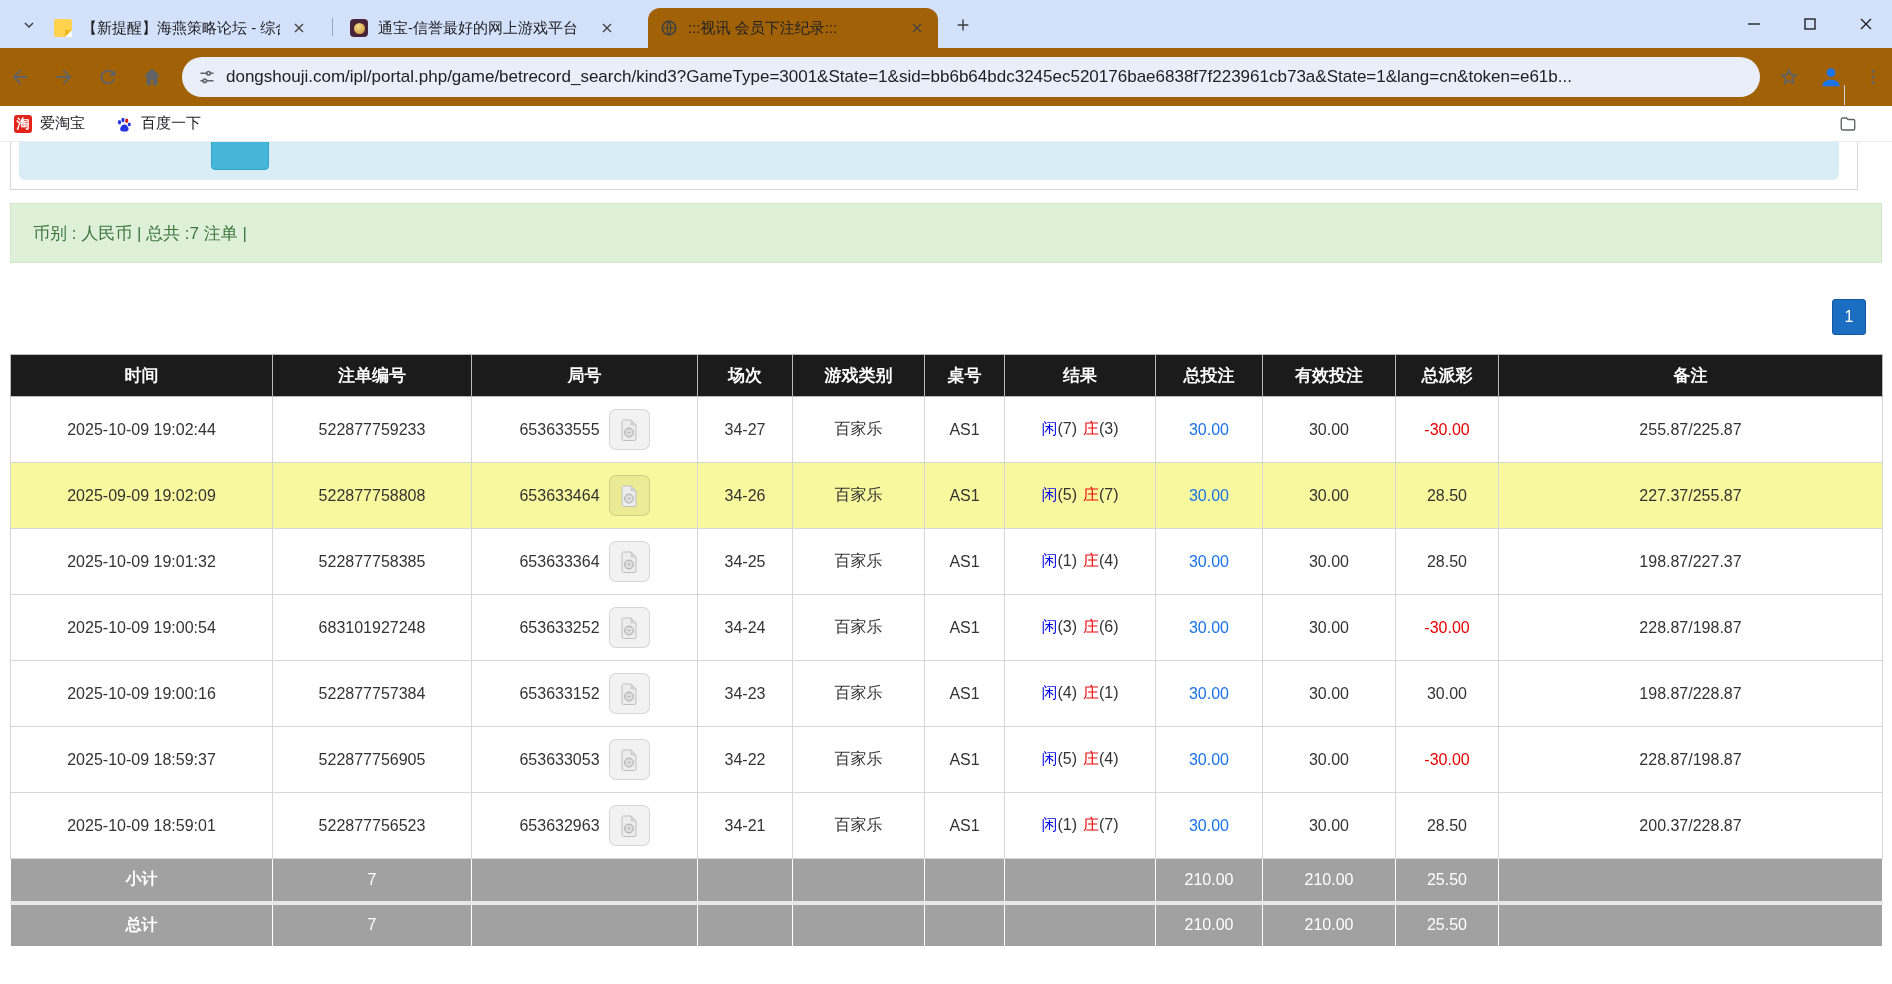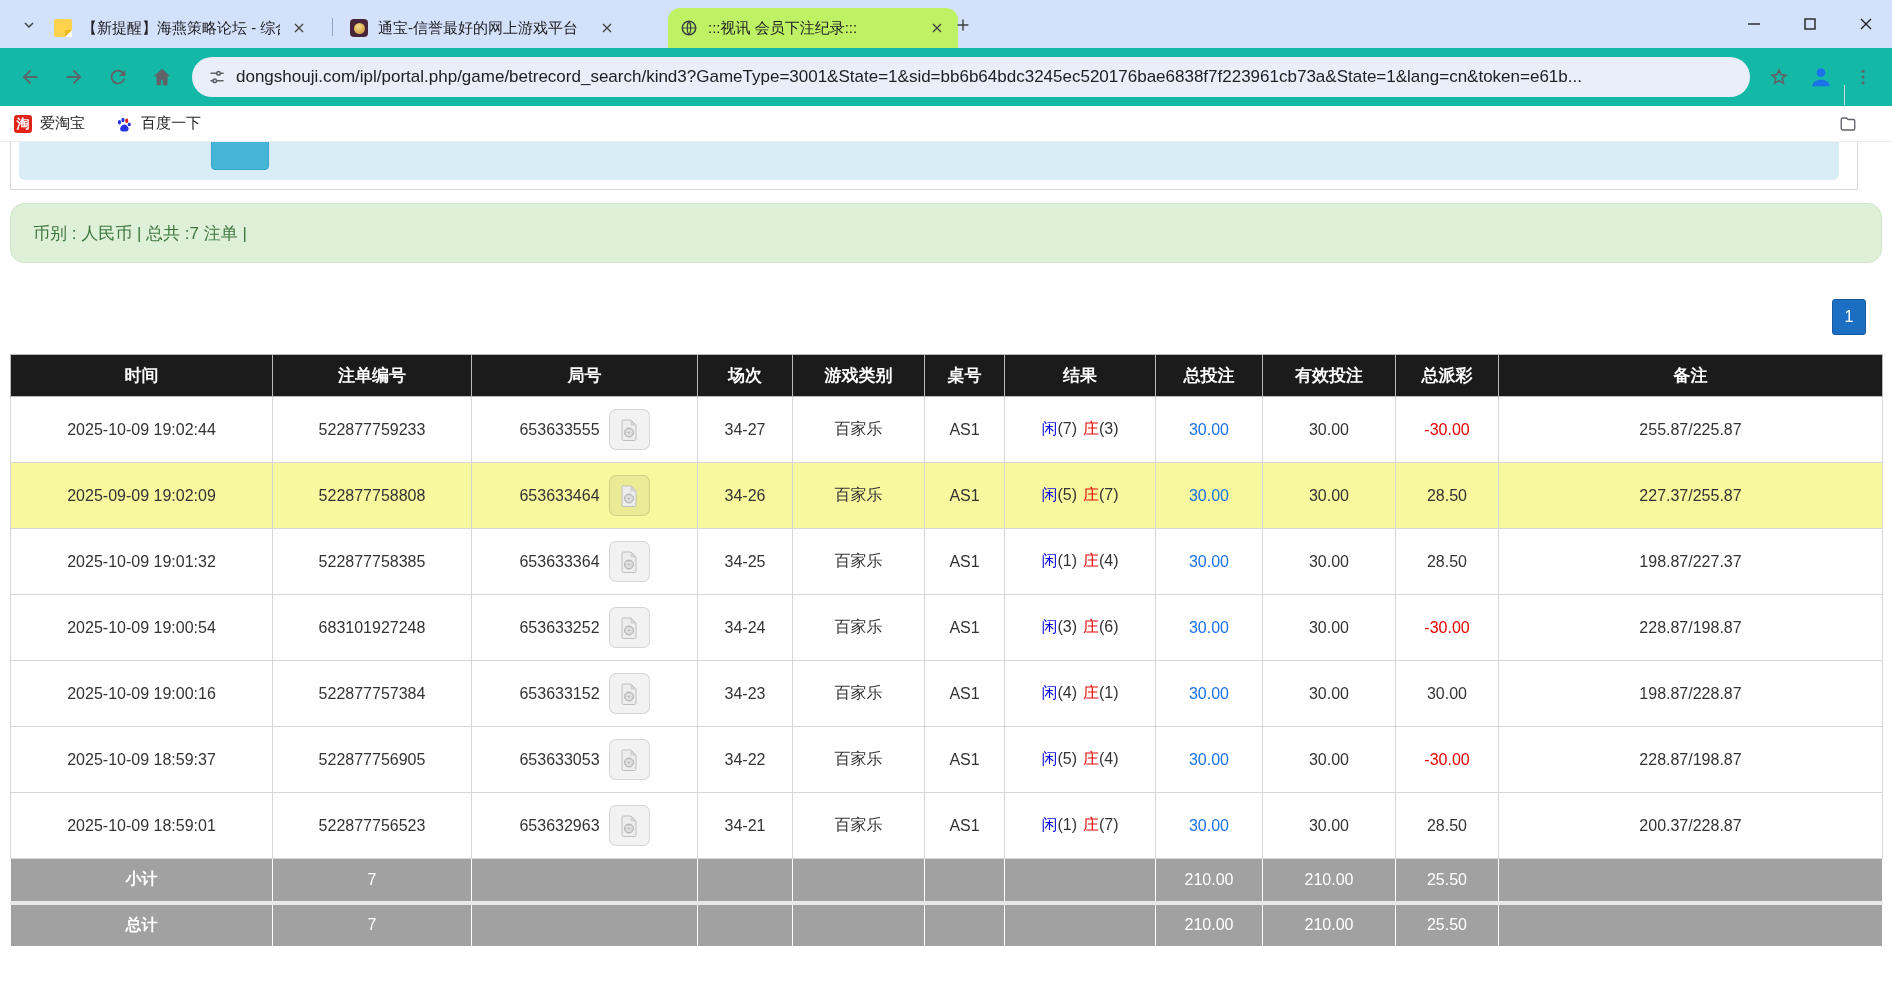--- a/index.html
+++ b/index.html
@@ -6,33 +6,33 @@
   html,body { width:1892px; height:984px; overflow:hidden; }
   body { font-family:"Liberation Sans","DejaVu Sans",sans-serif; background:#fff; }
   .screen { position:relative; width:1892px; height:984px; background:#fff; overflow:hidden; }
 
   
   .tabstrip { position:absolute; top:0; left:0; right:0; height:48px; background:#d4e1fb; }
   .tab-search { position:absolute; left:16px; top:12px; width:26px; height:26px; display:flex; align-items:center; justify-content:center; border-radius:50%; }
   .tab { position:absolute; bottom:0; height:40px; border-radius:12px 12px 0 0; display:flex; align-items:center; gap:10px; padding:0 12px; cursor:default; }
   .t1 { left:42px; width:278px; }
   .t2 { left:338px; width:290px; }
-  .t3 { left:668px; width:290px; background:#bef264; }
+  .t3 { left:648px; width:290px; background:#a16207; }
   .tab-sep { position:absolute; left:332px; bottom:12px; width:1px; height:18px; background:#93a3c0; }
   .tab-title { flex:1; font-size:15px; color:#202124; white-space:nowrap; overflow:hidden; }
   .tab-close { width:18px; height:18px; border-radius:50%; display:flex; align-items:center; justify-content:center; flex:0 0 auto; }
   .newtab { position:absolute; left:950px; bottom:10px; width:26px; height:26px; display:flex; align-items:center; justify-content:center; border-radius:50%; }
   .wincontrols { position:absolute; right:12px; top:0; height:48px; display:flex; align-items:center; gap:28px; }
   .winbtn { width:28px; height:28px; display:flex; align-items:center; justify-content:center; }
   .note-ico { width:18px; height:18px; background:#ffd34d; border-radius:2px; position:relative; flex:0 0 auto; }
   .note-ico::after { content:''; position:absolute; right:0; bottom:0; border-style:solid; border-width:0 0 7px 7px; border-color:transparent transparent #fff #eab81f; }
   .emblem-ico { width:18px; height:18px; border-radius:4px; background:#47243a; display:flex; align-items:center; justify-content:center; flex:0 0 auto; }
   .emblem-ico i { display:block; width:11px; height:11px; border-radius:50%; background:radial-gradient(circle at 40% 35%, #f7dd8d, #c28a2c); }
 
-  .toolbar { position:absolute; top:48px; left:0; right:0; height:58px; background:#14b8a6; display:flex; align-items:center; padding:0 10px; gap:4px; }
+  .toolbar { position:absolute; top:48px; left:0; right:0; height:58px; background:#a16207; display:flex; align-items:center; padding:0 0; gap:4px; }
   .navbtn { width:40px; height:40px; border-radius:50%; display:flex; align-items:center; justify-content:center; flex:0 0 auto; }
   .omnibox { flex:1; height:40px; background:#e9eef9; border-radius:20px; display:flex; align-items:center; padding:0 16px; margin:0 6px; gap:10px; min-width:0; }
   .url { font-size:17px; color:#202124; white-space:nowrap; overflow:hidden; flex:1; }
   .toolbtn { width:38px; height:38px; display:flex; align-items:center; justify-content:center; flex:0 0 auto; }
 
   .bookmarks { position:absolute; top:106px; left:0; right:0; height:36px; background:#fff; border-bottom:1px solid #e8ebf2; display:flex; align-items:center; padding:0 14px; gap:30px; font-size:15px; color:#202124; }
   .bm { display:flex; align-items:center; gap:8px; }
   .tb-ico { width:18px; height:18px; background:#e2231a; color:#fff; border-radius:3px; font-size:13px; line-height:18px; text-align:center; font-weight:bold; }
   .bm-right { margin-left:auto; display:flex; align-items:center; gap:10px;flex-direction:column; }
   .bm-sep { width:1px; height:20px; background:#d0d4dc; margin-right:8px; }
@@ -41,21 +41,21 @@
   .page { position:absolute; top:142px; left:0; right:0; bottom:0; background:#fff; overflow:hidden; }
 
   .form-box { position:absolute; top:0; left:10px; width:1848px; height:48px; border:1px solid #d8d8d8; border-top:none; background:#fff; overflow:hidden; }
   .form-panel { position:absolute; top:-28px; left:8px; right:18px; height:66px; background:#d9edf7; border-radius:6px; }
   .form-row { position:absolute; left:18px; bottom:9px; display:flex; align-items:flex-end;flex-direction:column; }
   .filter-label { font-weight:bold; color:#24506b; font-size:17px; margin:0 10px 10px 0; white-space:nowrap; }
   .filter-select { width:232px; height:40px; background:#fff; border:1px solid #bcbcbc; border-radius:4px; font-size:16px; color:#555; line-height:38px; padding:0 10px; white-space:nowrap; overflow:hidden; }
   .filter-addon { width:36px; height:40px; background:#fff; border:1px solid #bcbcbc; border-radius:4px; margin-left:3px; }
   .search-btn { width:58px; height:36px; margin:0 0 1px 14px; background:var(--search-button-cyan,#45b6d8); border:1px solid #35a4c6; border-radius:4px; }
 
-  .summary { position:absolute; top:61px; left:10px; width:1872px; height:60px; background:var(--summary-green-bg,#dff0d8); border:1px solid #d2e7ca; border-radius:14px; display:flex; align-items:center; justify-content:space-between; padding:13px 22px; }
+  .summary { position:absolute; top:61px; left:10px; width:1872px; height:60px; background:var(--summary-green-bg,#dff0d8); border:1px solid #d2e7ca; border-radius:0; display:flex; align-items:center; justify-content:space-between; padding:13px 22px; }
   .summary-left { color:var(--summary-green-text,#3c763d); font-size:17px; }
   .summary-right { color:var(--notice-red,#f21000); font-size:17px; }
 
   .pager { position:absolute; top:157px; right:26px; width:34px; height:36px; background:var(--pagination-blue,#1b6ec2); color:#fff; font-size:16px; border:1px solid #145a9e; border-radius:3px; display:flex; align-items:center; justify-content:center; }
 
   .bet-table { position:absolute; top:212px; left:10px; width:1872px; border-collapse:collapse; table-layout:fixed; }
   .bet-table th { background:var(--header-bg,#1b1b1b); color:#fff; font-size:17px; font-weight:bold; height:42px; border:1px solid #b9b9b9; }
   .bet-table td { height:66px; text-align:center; vertical-align:middle; font-size:16px; color:#333; border:1px solid #d6d6d6; background:#fff; }
   tr.hl td { background:var(--highlight-row,#f8f89e); }
   tr.foot td { background:var(--footer-gray,#a1a1a1); color:#fff; height:44px; border:1px solid #fff; }

